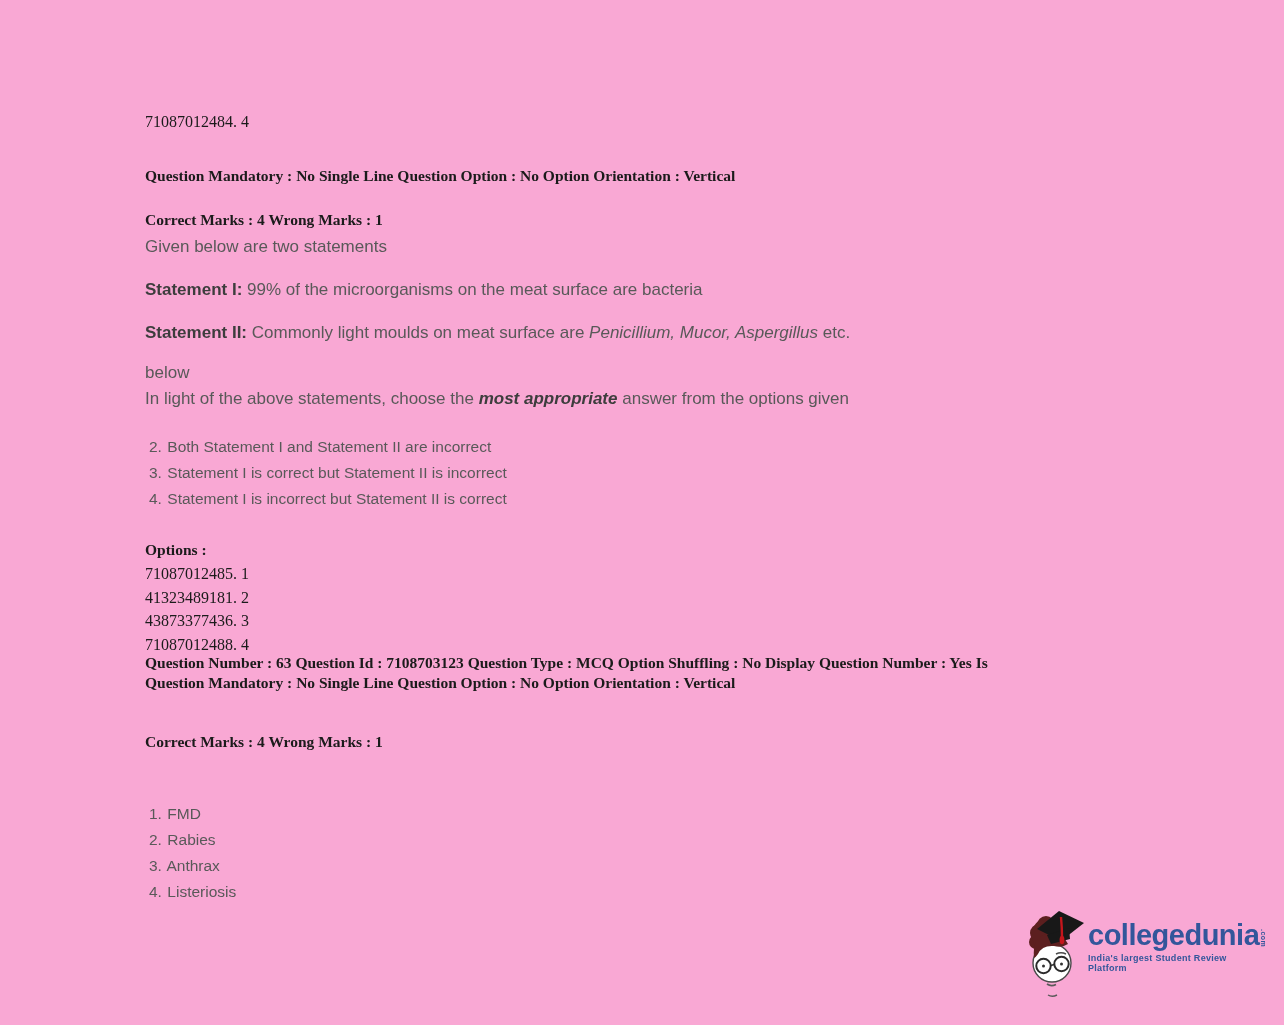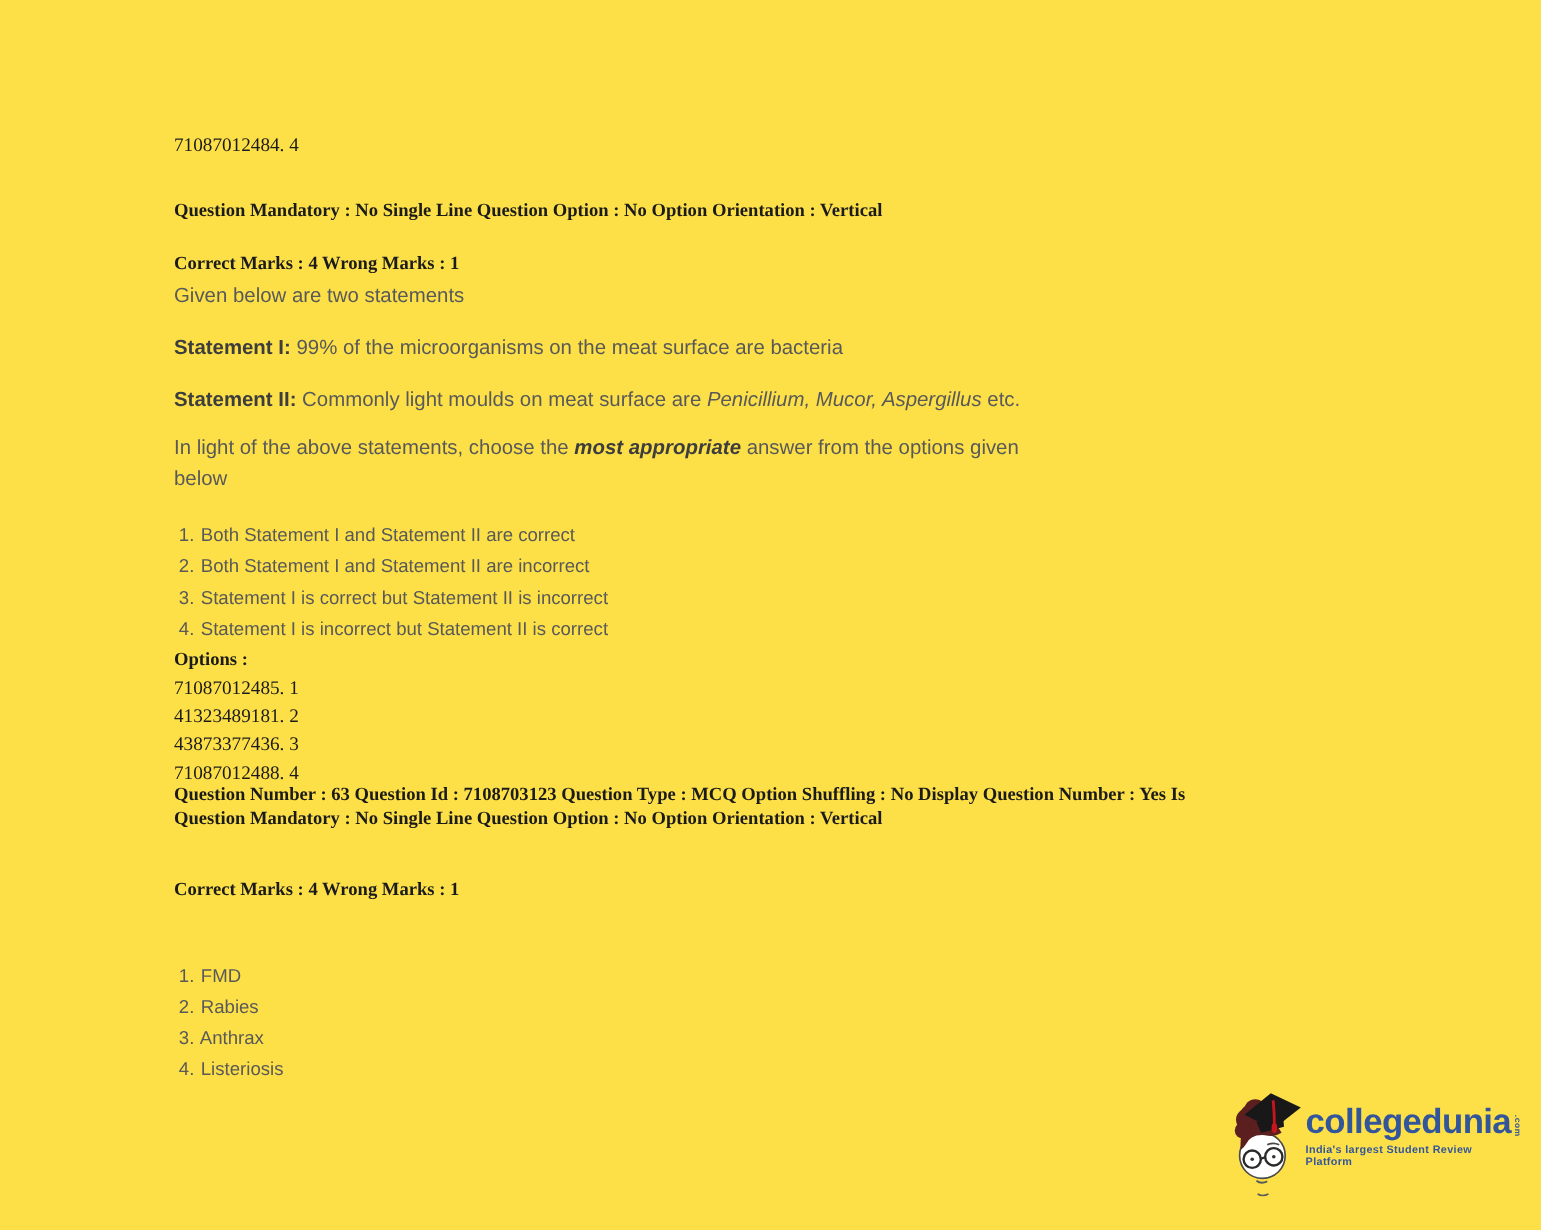--- a/index.html
+++ b/index.html
@@ -1,16 +1,16 @@
 <!DOCTYPE html>
 <html><head>
 <meta charset="utf-8">
 <style>
   html,body{margin:0;padding:0;background:#fff;}
-  .page{position:relative;width:1284px;height:1025px;background:#fde047;overflow:hidden;
+  .page{position:relative;width:1284px;height:1025px;background:#f9a8d4;overflow:hidden;
         font-family:"Liberation Serif", serif;}
   .abs{position:absolute;left:145px;white-space:nowrap;}
   
   .meta{font-family:"Liberation Serif", serif;font-size:15.5px;font-weight:bold;color:#1b1b1b;line-height:19.5px;}
   .plainserif{font-family:"Liberation Serif", serif;font-size:16px;font-weight:normal;color:#1b1b1b;line-height:23.5px;}
   
   .qtext{font-family:"Liberation Sans", sans-serif;font-size:17px;color:#595959;line-height:17px;}
   .qtext b.lbl{color:#3d3d3d;font-weight:bold;}
   .emph{font-weight:bold;font-style:italic;color:#3d3d3d;}
   .ital{font-style:italic;}
@@ -48,33 +48,29 @@
   </div>
 
   <div class="abs qtext" style="top:324px;">
     <b class="lbl">Statement II:</b>
     <span>Commonly light moulds on meat surface are</span>
     <span class="ital">Penicillium, Mucor, Aspergillus</span>
     <span>etc.</span>
   </div>
 
   <div class="abs qtext closing" style="top:360px;">
+    <div>below</div>
     <div>
       <span>In light of the above statements, choose the</span>
       <span class="emph">most appropriate</span>
       <span>answer from the options given</span>
     </div>
-    <div>below</div>
   </div>
 
   <div class="abs choices" style="top:434px;left:149px;">
-    <div class="row">
-      <span class="num">1.</span>
-      <span>Both Statement I and Statement II are correct</span>
-    </div>
     <div class="row">
       <span class="num">2.</span>
       <span>Both Statement I and Statement II are incorrect</span>
     </div>
     <div class="row">
       <span class="num">3.</span>
       <span>Statement I is correct but Statement II is incorrect</span>
     </div>
     <div class="row">
       <span class="num">4.</span>

